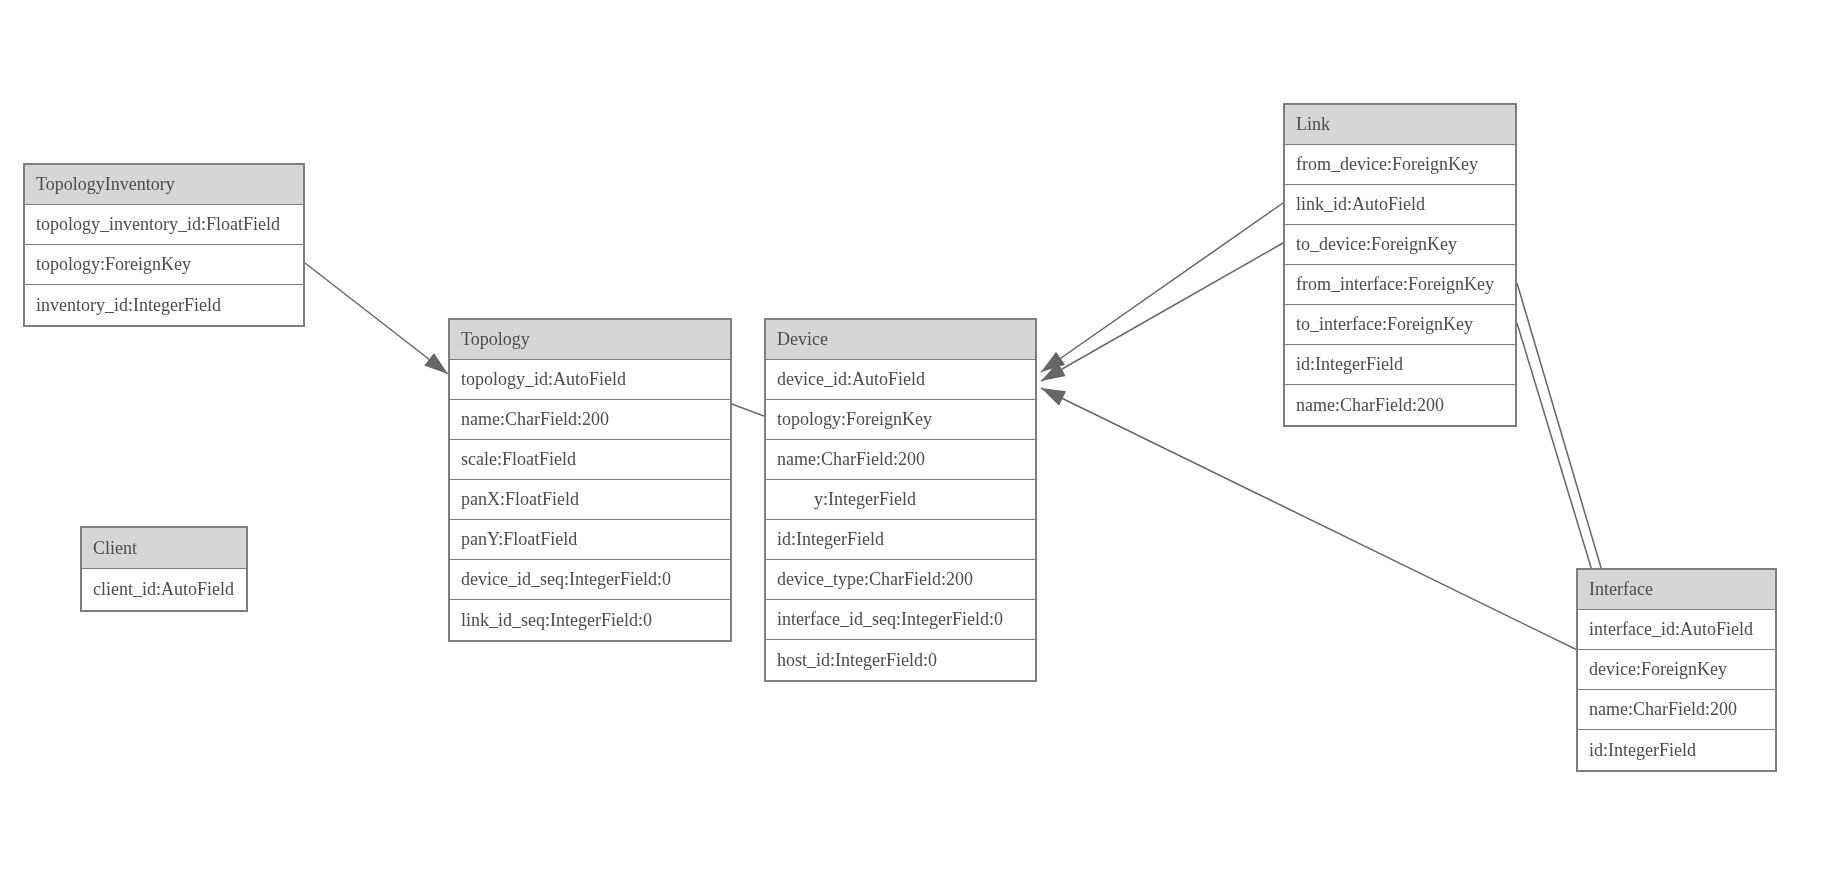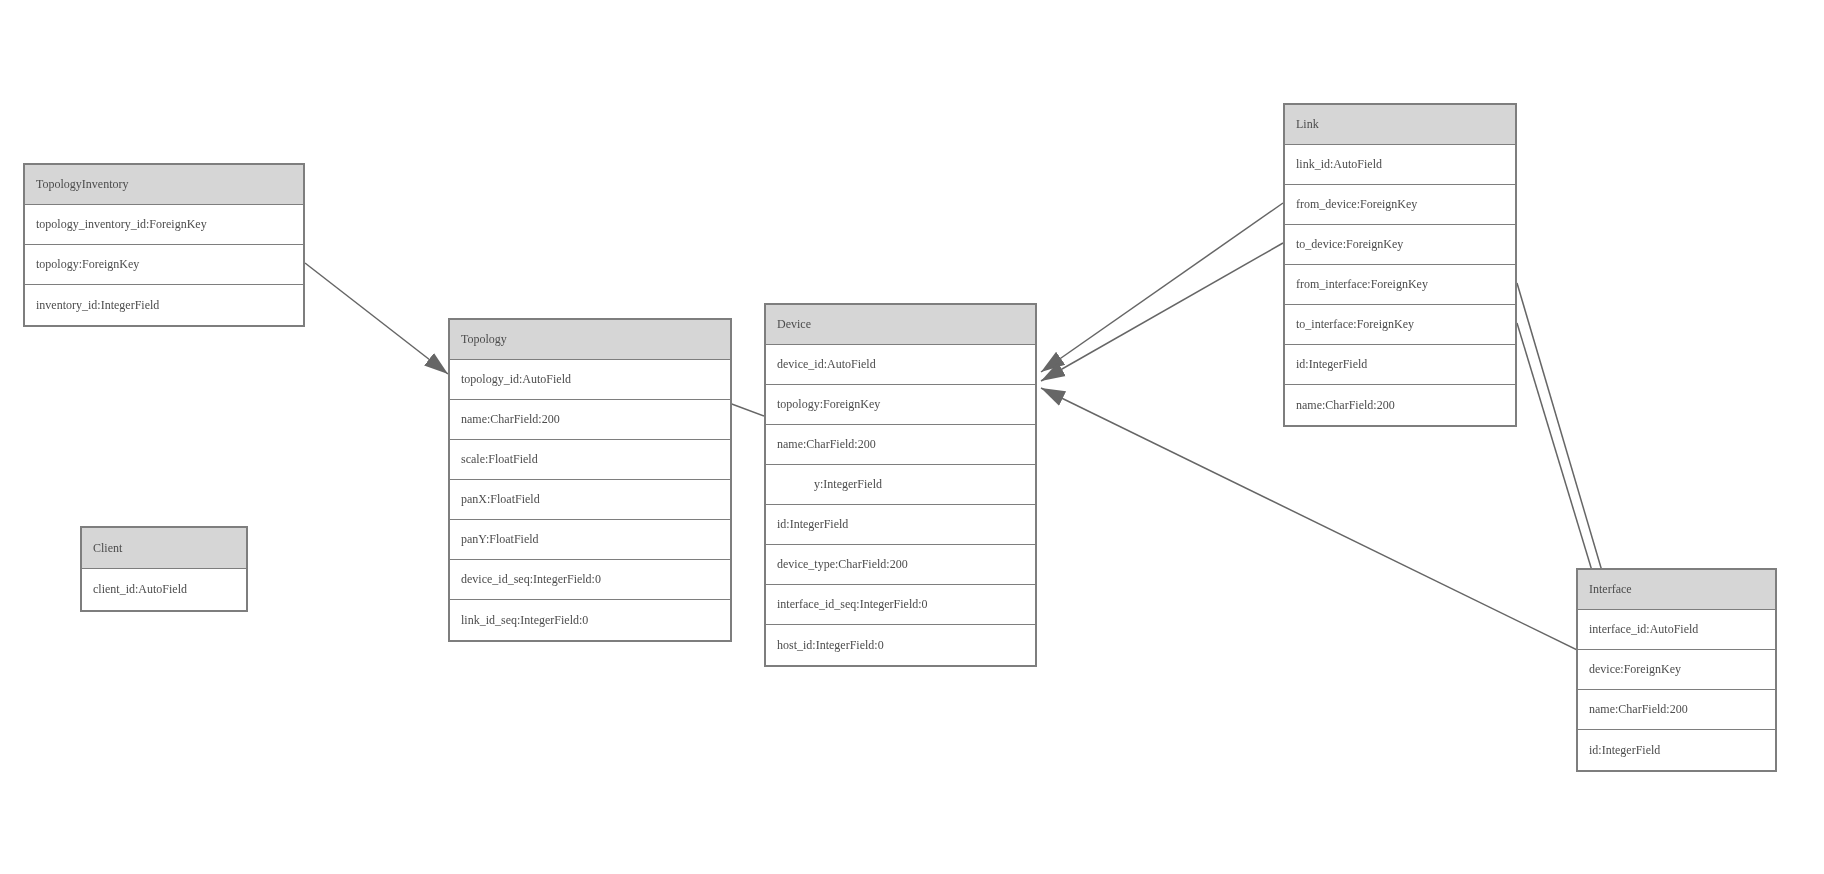--- a/index.html
+++ b/index.html
@@ -20,21 +20,21 @@
   }
   #rel-svg{position:absolute;left:0;top:0;width:1824px;height:874px;}
   .rel-line{stroke:var(--line);stroke-width:1.5;fill:none;}
   .arrowhead{fill:var(--line);}
   .entity{
     position:absolute;
     background:var(--row-bg);
     border:2px solid var(--border);
     box-sizing:border-box;
     color:var(--text);
-    font-size:12px;
+    font-size:18px;
   }
   .entity-header{
     background:var(--header-bg);
     border-bottom:1px solid var(--border);
     display:flex;align-items:center;
     padding:0 0 0 11px;
     box-sizing:border-box;
   }
   .entity-row{
     background:var(--row-bg);
@@ -62,53 +62,53 @@
         <line class="rel-line" x1="1283" y1="203" x2="1041" y2="372" marker-end="url(#arrow)"></line>
         <line class="rel-line" x1="1283" y1="243" x2="1041" y2="381" marker-end="url(#arrow)"></line>
         <line class="rel-line" x1="1612" y1="667" x2="1041" y2="388" marker-end="url(#arrow)"></line>
         <line class="rel-line" x1="1517" y1="283" x2="1612" y2="605" marker-end="url(#arrow)"></line>
         <line class="rel-line" x1="1517" y1="323" x2="1606" y2="617" marker-end="url(#arrow)"></line>
       </g>
   </svg>
 
 <div class="entity" style="left: 23px; top: 163px; width: 282px;">
       <div class="entity-header" style="height: 40px;">TopologyInventory</div>
-      <div class="entity-row" style="height: 40px;">topology_inventory_id:ForeignKey</div>
+      <div class="entity-row" style="height: 40px;">topology_inventory_id:FloatField</div>
       <div class="entity-row" style="height: 40px;">topology:ForeignKey</div>
       <div class="entity-row" style="height: 40px;">inventory_id:IntegerField</div>
     </div>
     <div class="entity" style="left: 448px; top: 318px; width: 284px;">
       <div class="entity-header" style="height: 40px;">Topology</div>
       <div class="entity-row" style="height: 40px;">topology_id:AutoField</div>
       <div class="entity-row" style="height: 40px;">name:CharField:200</div>
       <div class="entity-row" style="height: 40px;">scale:FloatField</div>
       <div class="entity-row" style="height: 40px;">panX:FloatField</div>
       <div class="entity-row" style="height: 40px;">panY:FloatField</div>
       <div class="entity-row" style="height: 40px;">device_id_seq:IntegerField:0</div>
       <div class="entity-row" style="height: 40px;">link_id_seq:IntegerField:0</div>
     </div>
     <div class="entity" style="left: 80px; top: 526px; width: 168px;">
       <div class="entity-header" style="height: 41px;">Client</div>
       <div class="entity-row" style="height: 41px;">client_id:AutoField</div>
     </div>
-    <div class="entity" style="left: 764px; top: 303px; width: 273px;">
+    <div class="entity" style="left: 764px; top: 318px; width: 273px;">
       <div class="entity-header" style="height: 40px;">Device</div>
       <div class="entity-row" style="height: 40px;">device_id:AutoField</div>
       <div class="entity-row" style="height: 40px;">topology:ForeignKey</div>
       <div class="entity-row" style="height: 40px;">name:CharField:200</div>
       <div class="entity-row" style="height: 40px; padding-left: 48px;">y:IntegerField</div>
       <div class="entity-row" style="height: 40px;">id:IntegerField</div>
       <div class="entity-row" style="height: 40px;">device_type:CharField:200</div>
       <div class="entity-row" style="height: 40px;">interface_id_seq:IntegerField:0</div>
       <div class="entity-row" style="height: 40px;">host_id:IntegerField:0</div>
     </div>
     <div class="entity" style="left: 1283px; top: 103px; width: 234px;">
       <div class="entity-header" style="height: 40px;">Link</div>
+      <div class="entity-row" style="height: 40px;">from_device:ForeignKey</div>
       <div class="entity-row" style="height: 40px;">link_id:AutoField</div>
-      <div class="entity-row" style="height: 40px;">from_device:ForeignKey</div>
       <div class="entity-row" style="height: 40px;">to_device:ForeignKey</div>
       <div class="entity-row" style="height: 40px;">from_interface:ForeignKey</div>
       <div class="entity-row" style="height: 40px;">to_interface:ForeignKey</div>
       <div class="entity-row" style="height: 40px;">id:IntegerField</div>
       <div class="entity-row" style="height: 40px;">name:CharField:200</div>
     </div>
     <div class="entity" style="left: 1576px; top: 568px; width: 201px;">
       <div class="entity-header" style="height: 40px;">Interface</div>
       <div class="entity-row" style="height: 40px;">interface_id:AutoField</div>
       <div class="entity-row" style="height: 40px;">device:ForeignKey</div>

